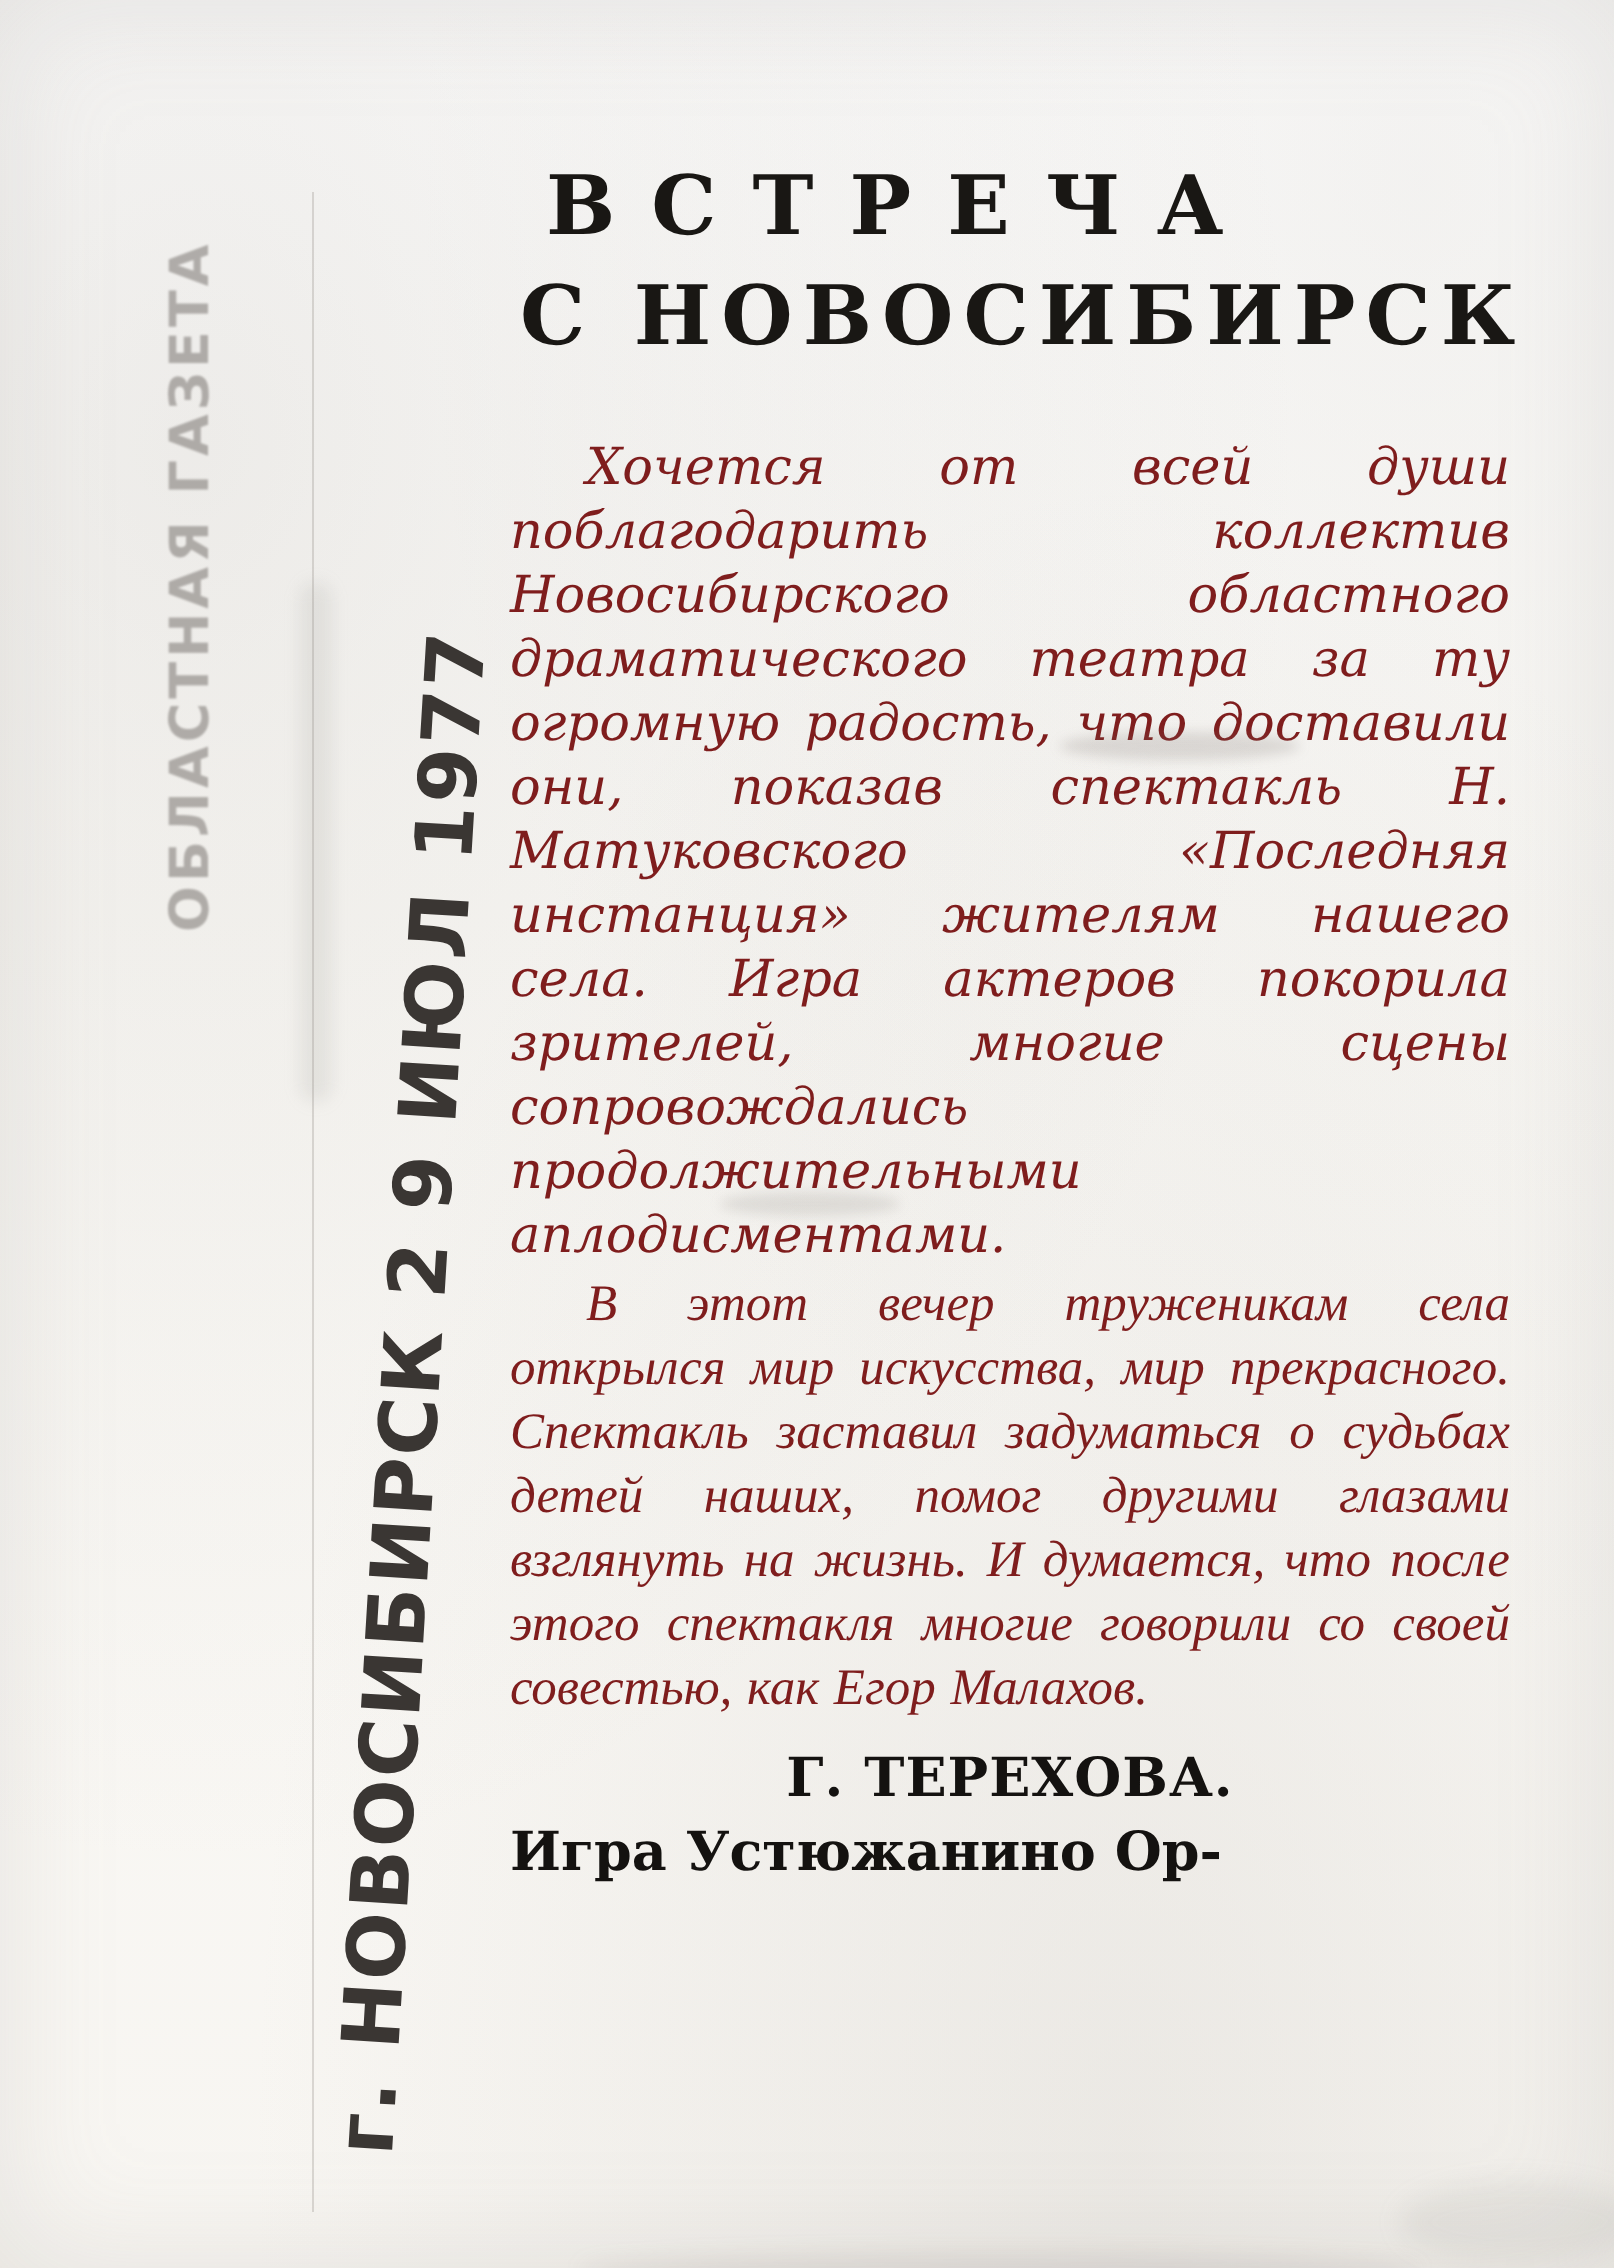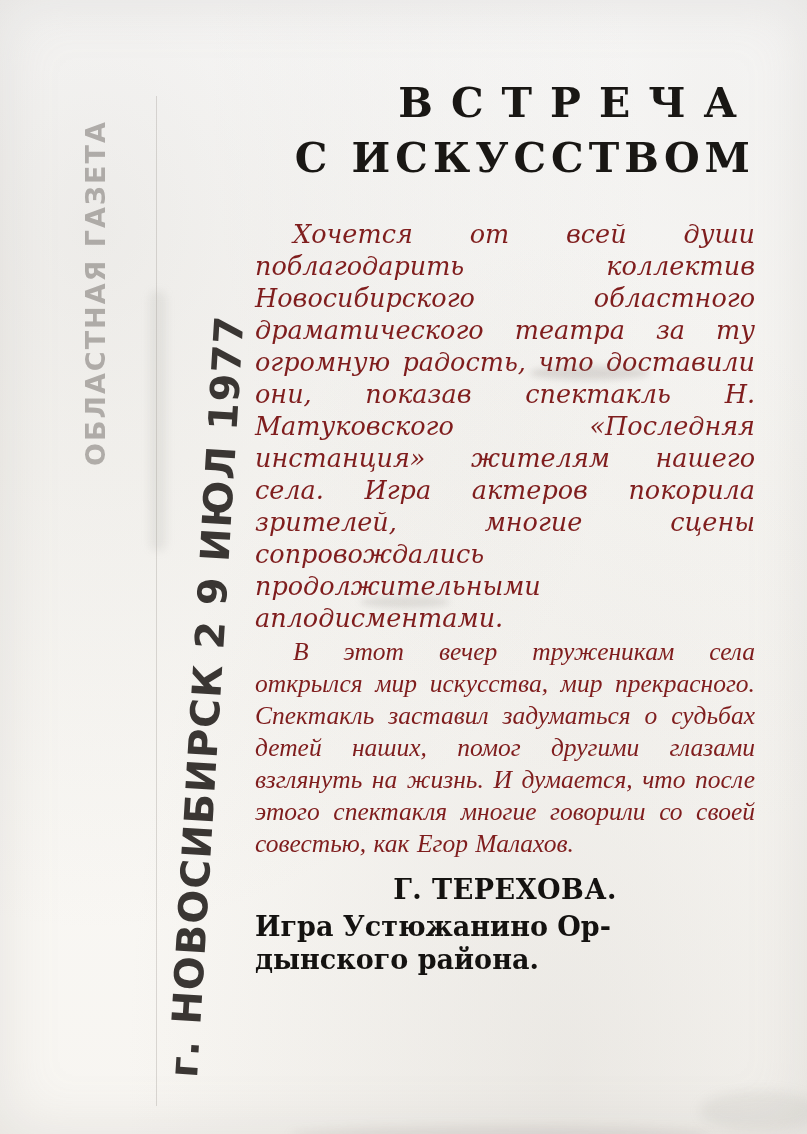--- a/index.html
+++ b/index.html
@@ -87,21 +87,21 @@
 
   
   .article {
     position: absolute;
     left: 195px;
     top: 46px;
     width: 500px;
   }
 
   .headline {
-    text-align: right;
+    text-align: left;
     color: #191714;
   }
   .headline-line1 {
     font-family: "DejaVu Serif", serif;
     font-weight: bold;
     font-size: 41px;
     letter-spacing: 18px;
     padding-left: 18px;
     line-height: 1.05;
     white-space: nowrap;
@@ -198,33 +198,32 @@
       <div class="stamp-text">ОБЛАСТНАЯ ГАЗЕТА</div>
     </div>
 
     <div class="date-column">
       <div class="date-text">г. НОВОСИБИРСК  2 9 ИЮЛ 1977</div>
     </div>
 
     <div class="article">
       <div class="headline">
         <div class="headline-line1">ВСТРЕЧА</div>
-        <div class="headline-line2">С ИСКУССТВОМ</div>
+        <div class="headline-line2">С НОВОСИБИРСК</div>
       </div>
 
       <div class="body-text">
         <p>Хочется от всей души поблагодарить коллектив Новосибирского областного драматического театра за ту огромную радость, что доставили они, показав спектакль Н. Матуковского «Последняя инстанция» жителям нашего села. Игра актеров покорила зрителей, многие сцены сопровождались продолжительными аплодисментами.</p>
         <p>В этот вечер труженикам села открылся мир искусства, мир прекрасного. Спектакль заставил задуматься о судьбах детей наших, помог другими глазами взглянуть на жизнь. И думается, что после этого спектакля многие говорили со своей совестью, как Егор Малахов.</p>
       </div>
 
       <div class="signature">Г. ТЕРЕХОВА.</div>
 
       <div class="place">
         <span>Игра Устюжанино   Ор-</span>
-        <span class="line2">дынского района.</span>
       </div>
     </div>
 
     <div class="smudge s1"></div>
     <div class="smudge s2"></div>
     <div class="smudge s4"></div>
     <div class="smudge s5"></div>
   </div>
 </div>
 

